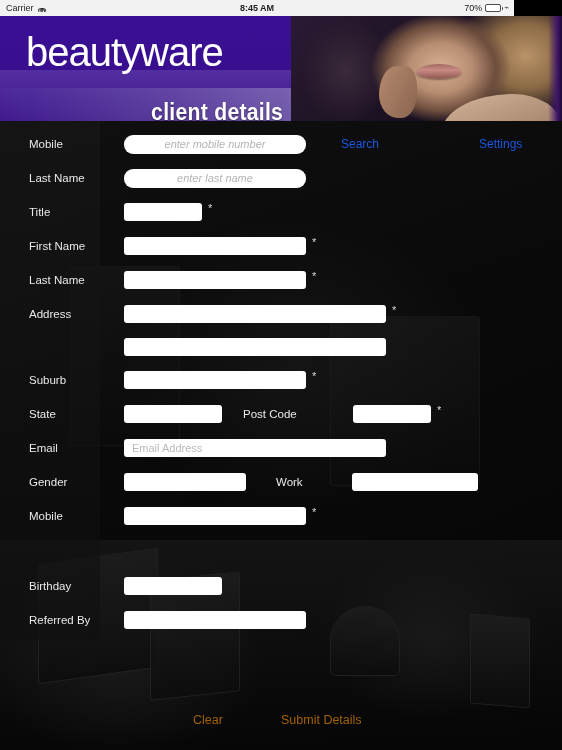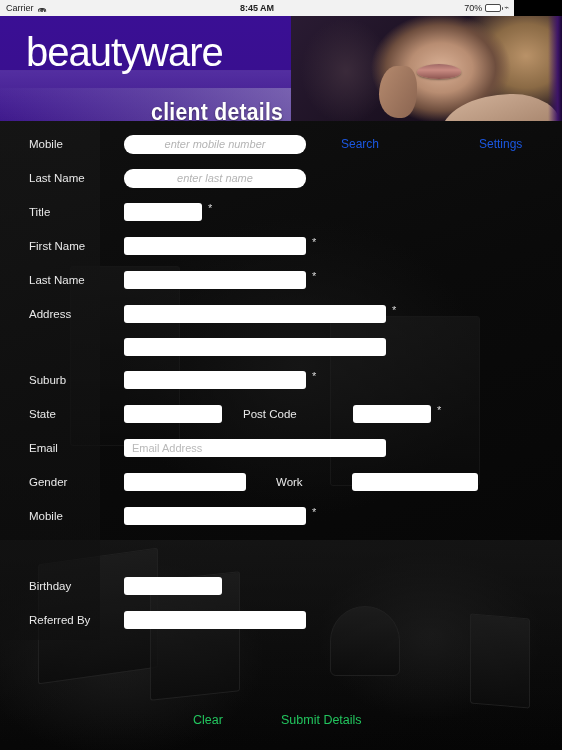--- a/index.html
+++ b/index.html
@@ -153,21 +153,21 @@
     outline:none;
   }
   .fld.pill { border-radius:9px; text-align:center; height:19px; font-style:italic; }
   .fld.pill::placeholder { color:#b4b4b4; font-style:italic; text-align:center; }
   .fld::placeholder { color:#b9b9b9; font-style:normal; }
   .ast { position:absolute; font-size:11px; color:#d8d8d8; top:3px; }
   .link {
     position:absolute; font-size:12px; color:#1b57e0; cursor:pointer; white-space:nowrap;
   }
   .action {
-    position:absolute; font-size:12.5px; color:#22c55e; cursor:pointer; white-space:nowrap;
+    position:absolute; font-size:12.5px; color:#a16207; cursor:pointer; white-space:nowrap;
   }
 </style>
 </head>
 <body>
 
 <div class="statusbar">
   <div class="sb-left">
     <span>Carrier</span>
     <span class="wifi-ico">
         <i></i>

